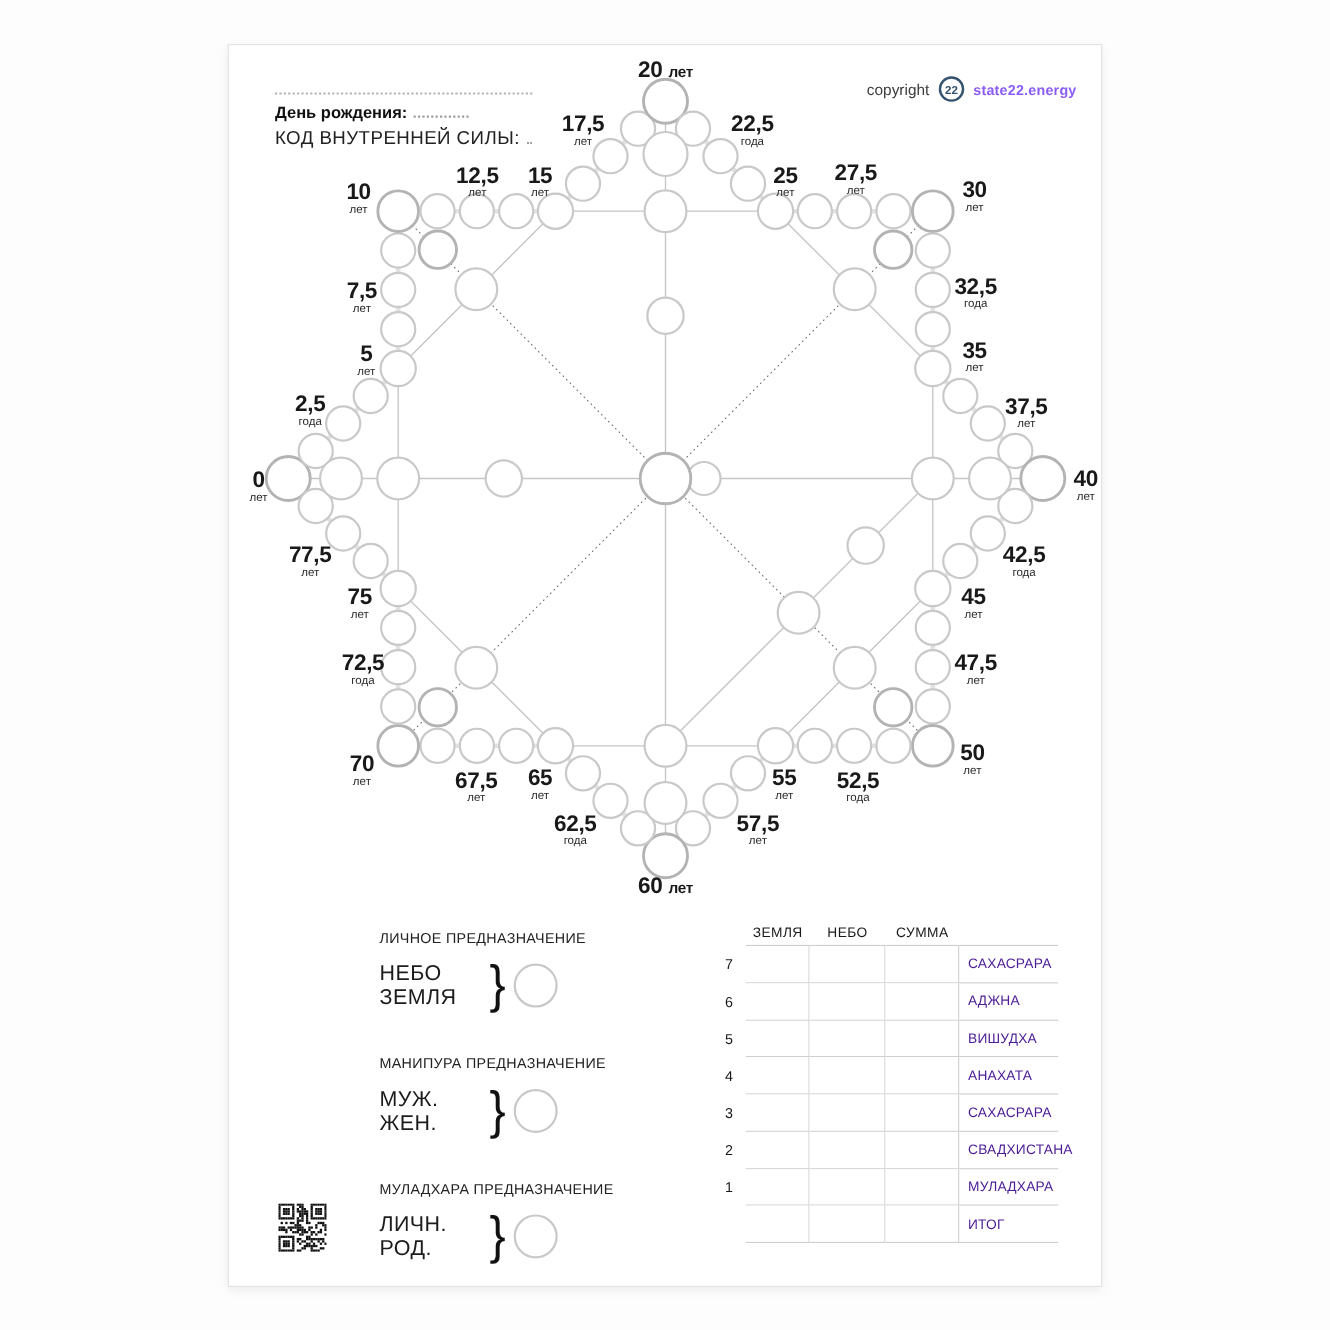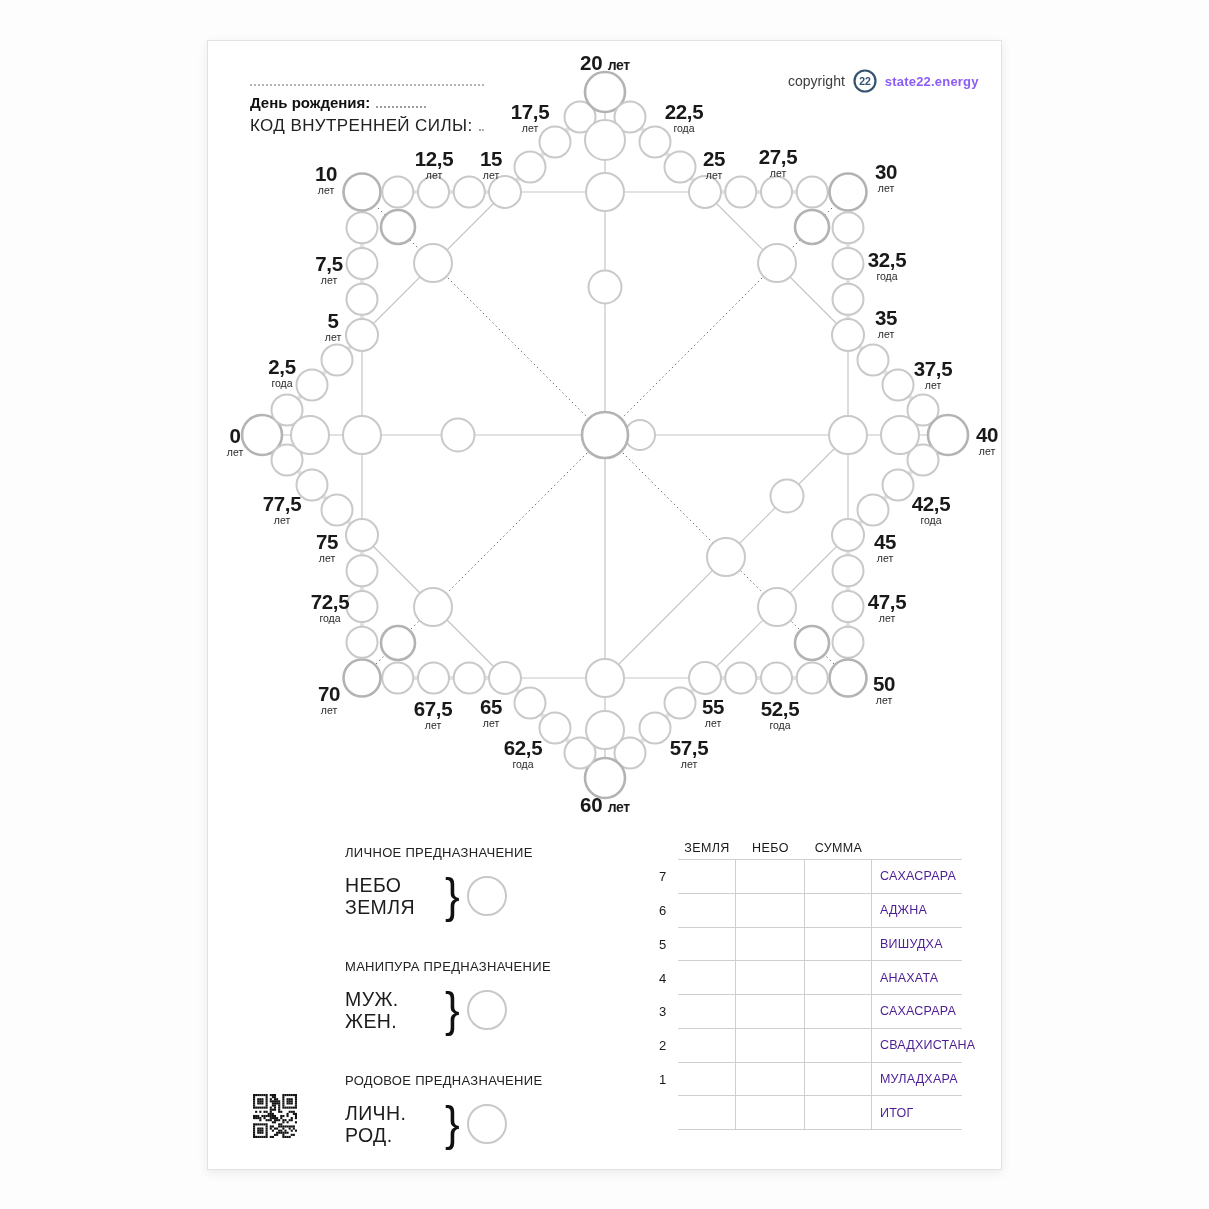--- a/index.html
+++ b/index.html
@@ -341,21 +341,21 @@
     <div class="pnames">
       <div>МУЖ.</div>
       <div>ЖЕН.</div>
     </div>
     <div class="pbrace">}</div>
     <div class="pcircle"></div>
   </div>
 </div>
 
 <div class="purpose p3">
-  <div class="ptitle">РОДОВОЕ ПРЕДНАЗНАЧЕНИЕ</div>
+  <div class="ptitle">МУЛАДХАРА ПРЕДНАЗНАЧЕНИЕ</div>
   <div class="prow">
     <div class="pnames">
       <div>ЛИЧН.</div>
       <div>РОД.</div>
     </div>
     <div class="pbrace">}</div>
     <div class="pcircle"></div>
   </div>
 </div>
 

